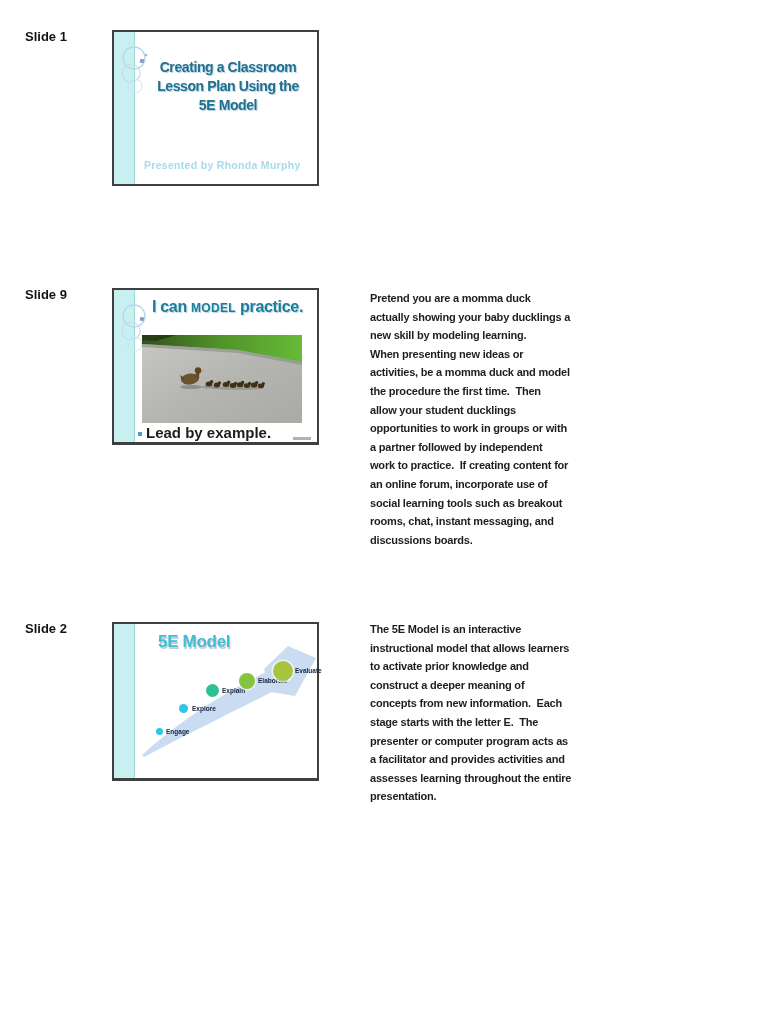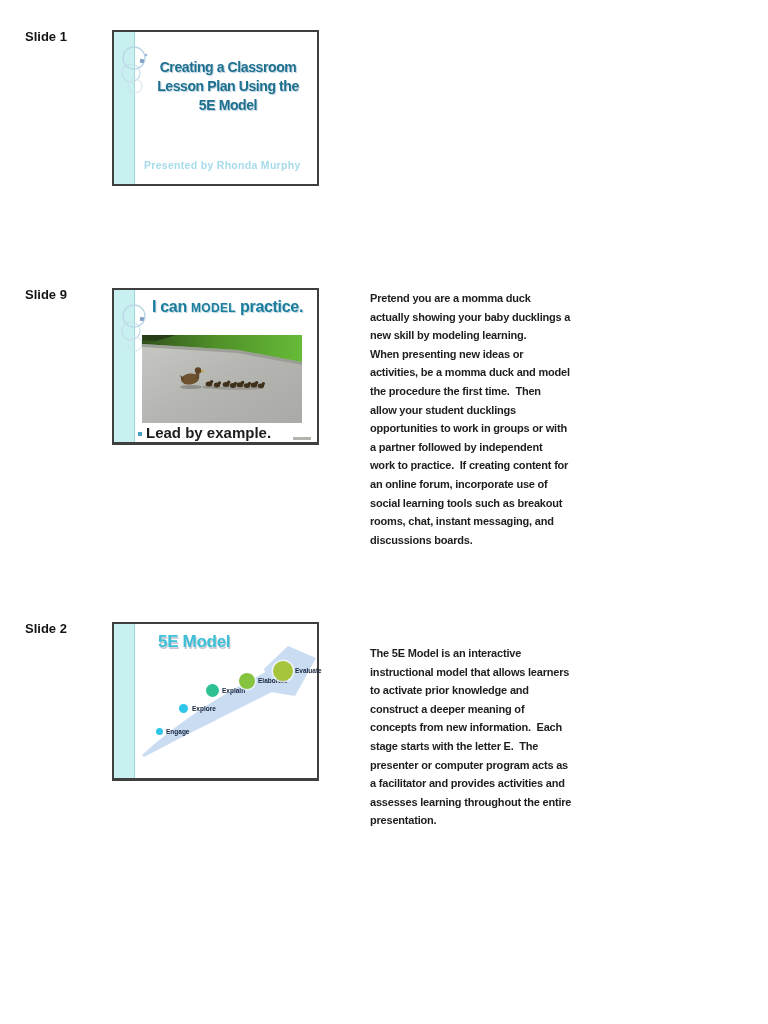--- a/index.html
+++ b/index.html
@@ -48,21 +48,21 @@
   .dot-explain{left:92px;top:60px;width:13px;height:13px;}
   .lab-explain{left:108px;top:63px;}
   .dot-elaborate{left:125px;top:49px;width:16px;height:16px;}
   .lab-elaborate{left:144px;top:53px;}
   .dot-evaluate{left:159px;top:37px;width:20px;height:20px;}
   .lab-evaluate{left:181px;top:43px;}
 
   
   .notes{position:absolute;left:370px;white-space:pre;font-size:11px;line-height:18.6px;
          font-weight:bold;letter-spacing:-0.2px;color:#1e1e1e;}
-  .notes.n2{top:289px;} .notes.n3{top:644px;}
+  .notes.n2{top:289px;} .notes.n3{top:620px;}
 </style>
 </head>
 <body>
 
 <div class="page">
 
   <div class="slide-label l1">Slide 1</div>
 
   <div class="thumb t1">
     <div class="band"></div>

